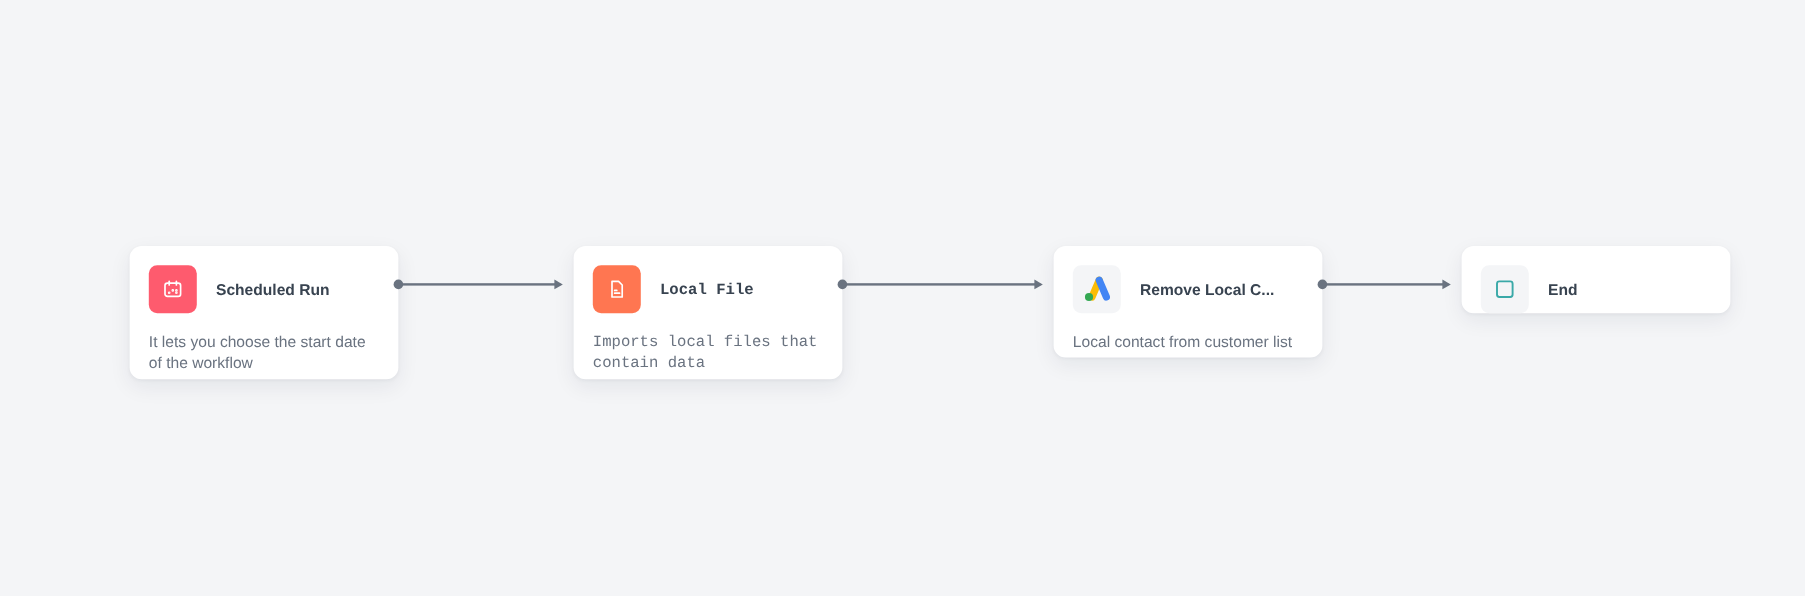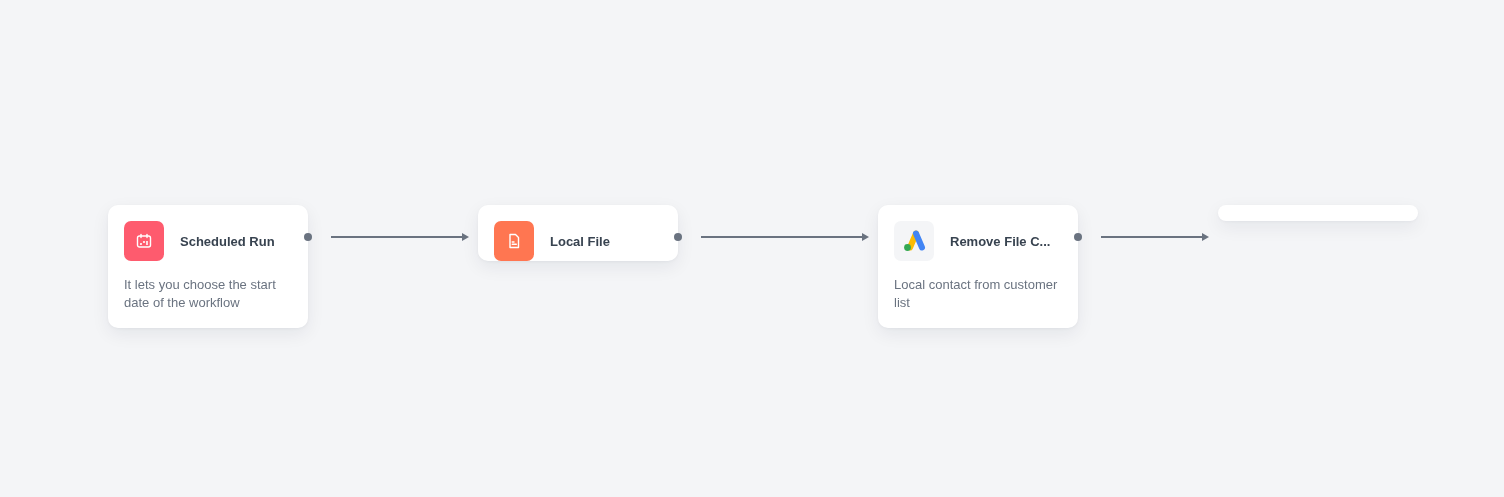--- a/index.html
+++ b/index.html
@@ -12,21 +12,21 @@
       overflow: hidden;
     }
     .canvas {
       position: relative;
       width: 1504px;
       height: 497px;
     }
     .node {
       position: absolute;
       top: 205px;
-      width: 200px;
+      width: 224px;
       background: #ffffff;
       border-radius: 10px;
       box-shadow: 0 6px 18px rgba(20, 30, 50, 0.07), 0 1px 3px rgba(20, 30, 50, 0.04);
       box-sizing: border-box;
       padding: 16px 16px 0 16px;
       cursor: pointer;
     }
     .node-head {
       display: flex;
       align-items: center;
@@ -49,21 +49,21 @@
       white-space: nowrap;
       overflow: hidden;
       text-overflow: ellipsis;
       max-width: 112px;
     }
     .node-desc {
       margin-top: 15px;
       font-size: 13px;
       line-height: 18px;
       color: #6a7380;
-      padding-bottom: 16px;
+      padding-bottom: 4px;
     }
     .port {
       position: absolute;
       width: 8px;
       height: 8px;
       border-radius: 50%;
       background: #6a7380;
       top: 28px;
       right: -4px;
     }
@@ -104,49 +104,58 @@
         </svg>
       </div>
       <div class="node-title">Scheduled Run</div>
     </div>
     <div class="node-desc">It lets you choose the start date of the workflow</div>
     <div class="port"></div>
   </div>
 
   <div class="edge" style="left:331px; width:136px;"></div>
 
-  <div class="node" style="left:478px;">
+  <div class="node" style="left:478px;font-family:Liberation Mono, monospace;">
     <div class="node-head">
       <div class="node-icon" style="background:#ff7651;">
         <svg width="16" height="16" viewBox="0 0 16 16" fill="none" stroke="#ffffff" stroke-width="1.4" stroke-linejoin="round" stroke-linecap="round">
           <path d="M4 1.5 H9.5 L12.5 4.5 V14.5 H4 Z"></path>
           <line x1="6.2" y1="9" x2="8" y2="9"></line>
           <line x1="6.2" y1="11.3" x2="10.3" y2="11.3"></line>
         </svg>
       </div>
       <div class="node-title">Local File</div>
     </div>
+    <div class="node-desc">Imports local files that contain data</div>
     <div class="port"></div>
   </div>
 
   <div class="edge" style="left:701px; width:166px;"></div>
 
   <div class="node" style="left:878px;">
     <div class="node-head">
       <div class="node-icon" style="background:#f4f5f7;">
         <svg width="28" height="26" viewBox="0 0 28 26">
           <line x1="10" y1="19.5" x2="16" y2="5.5" stroke="#fbbc04" stroke-width="6" stroke-linecap="round"></line>
           <line x1="16" y1="5.5" x2="22" y2="19.5" stroke="#4285f4" stroke-width="6" stroke-linecap="round"></line>
           <circle cx="7.5" cy="19.5" r="3.4" fill="#34a853"></circle>
         </svg>
       </div>
-      <div class="node-title">Remove File C...</div>
+      <div class="node-title">Remove Local C...</div>
     </div>
     <div class="node-desc">Local contact from customer list</div>
     <div class="port"></div>
   </div>
 
   <div class="edge" style="left:1101px; width:106px;"></div>
 
   <div class="node" style="left:1218px;">
+    <div class="node-head">
+      <div class="node-icon" style="background:#f4f5f7;">
+        <svg width="16" height="16" viewBox="0 0 16 16" fill="none">
+          <rect x="1.5" y="1.5" width="13" height="13" rx="2" stroke="#3aa9a8" stroke-width="1.6"></rect>
+        </svg>
+      </div>
+      <div class="node-title">End</div>
+    </div>
   </div>
 
 </div>
 
 </body></html>

